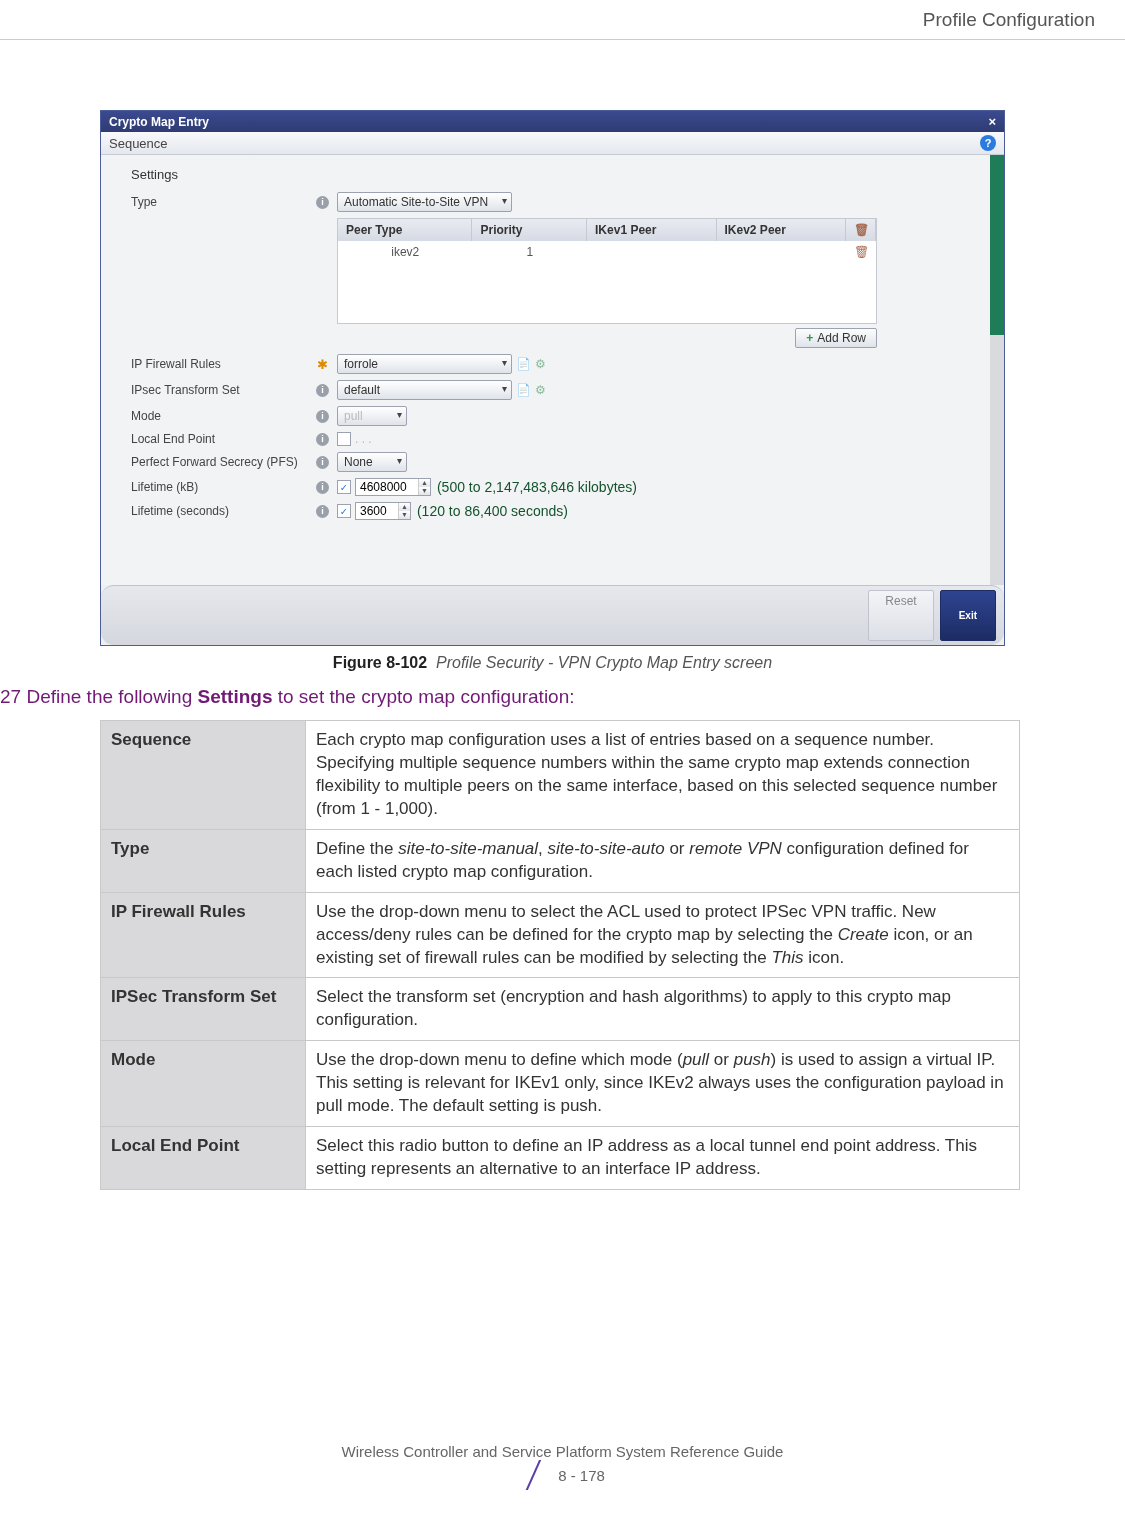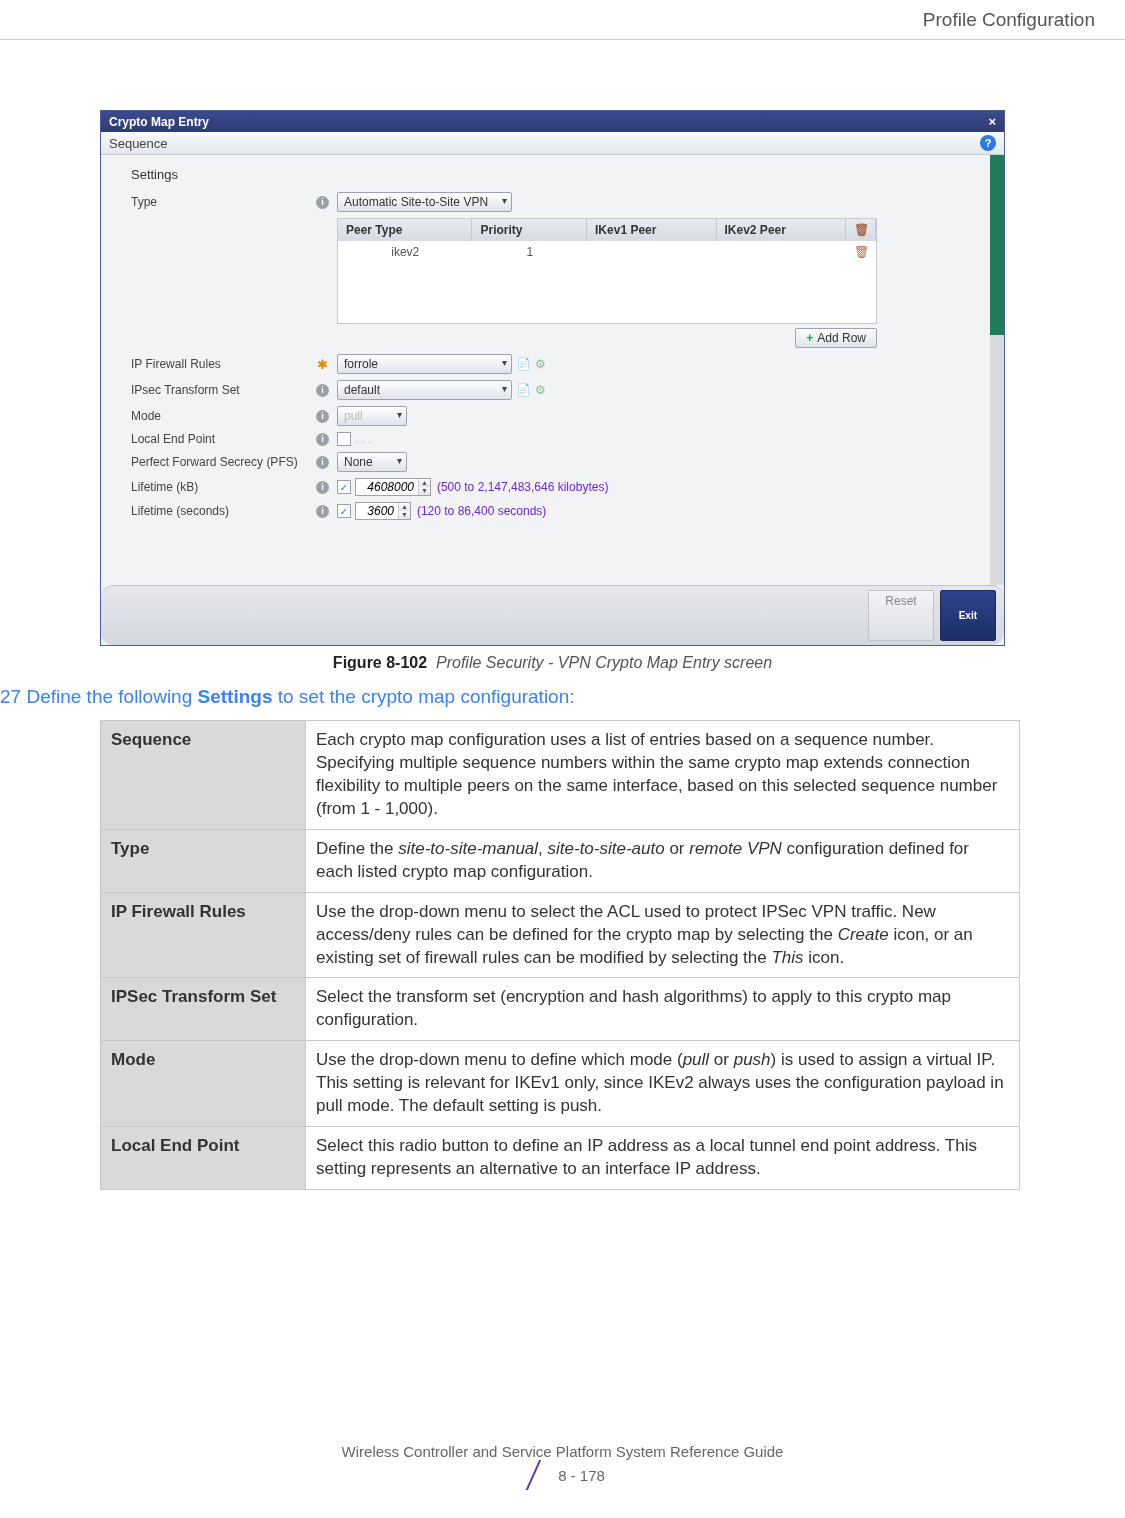--- a/index.html
+++ b/index.html
@@ -128,24 +128,24 @@
     .icon-small{ font-size:12px; color:#8b9; margin-left:4px;}
     .cbx{
       width:14px;height:14px;border:1px solid #9ca2b0;
       background:#fff;margin-right:4px;display:inline-flex;
       align-items:center;justify-content:center;font-size:10px;color:#2a7be0;
     }
     .spinner{
       display:inline-flex;align-items:center;
       border:1px solid #9ca2b0;background:#fff;height:18px;
     }
-    .spinner input{ border:none;width:62px;text-align:right;padding:0 4px;font-size:12px;outline:none;font-style:italic;}
+    .spinner input{ border:none;width:62px;padding:0 4px;font-size:12px;outline:none;}
     .spin-btns{ display:flex;flex-direction:column;border-left:1px solid #ccc;}
     .spin-btns span{ font-size:7px;line-height:8px;padding:0 2px;color:#555;background:linear-gradient(#fff,#e2e4ea);}
-    .hint{ font-size:12px;color:#6d28d9;margin-left:6px;}
+    .hint{ font-size:14px;color:#14532d;margin-left:6px;}
     .dlg-footer{
       background:linear-gradient(#e6e8ed,#d4d7de);
       padding:4px 8px;display:flex;justify-content:flex-end;gap:6px;
       border-top:1px solid #c0c3cc;
       border-radius:13px;
     }
     .btn-primary{
       background:linear-gradient(#2e4491,#1c2c63);
       color:#fff;border:1px solid #1c2c63;border-radius:2px;
       font-size:10px;font-weight:bold;padding:19px 18px;
@@ -154,21 +154,21 @@
       background:linear-gradient(#f3f4f7,#dcdfe6);
       color:#888;border:1px solid #c0c3cc;border-radius:2px;
       font-size:12px;padding:3px 16px;
     }
     .fig-caption{
       text-align:center; margin-top:8px; font-size:16px; color:#555;
       font-style: italic;
     }
     .fig-caption b{ font-style:normal; color:#222; }
     
-    .para{ font-size:19px; color:#3b82f6; margin:14px 0 12px 0; font-weight:300; }
+    .para{ font-size:19px; color:#701a75; margin:14px 0 12px 0; font-weight:300; }
     .para b{ font-weight:700; }
     
     table.settings{
       width:920px; margin-left:100px; border-collapse:collapse;
       font-size:17px;
     }
     table.settings td{
       border:1px solid #c9c9c9;
       padding:8px 10px;
       vertical-align:top;

